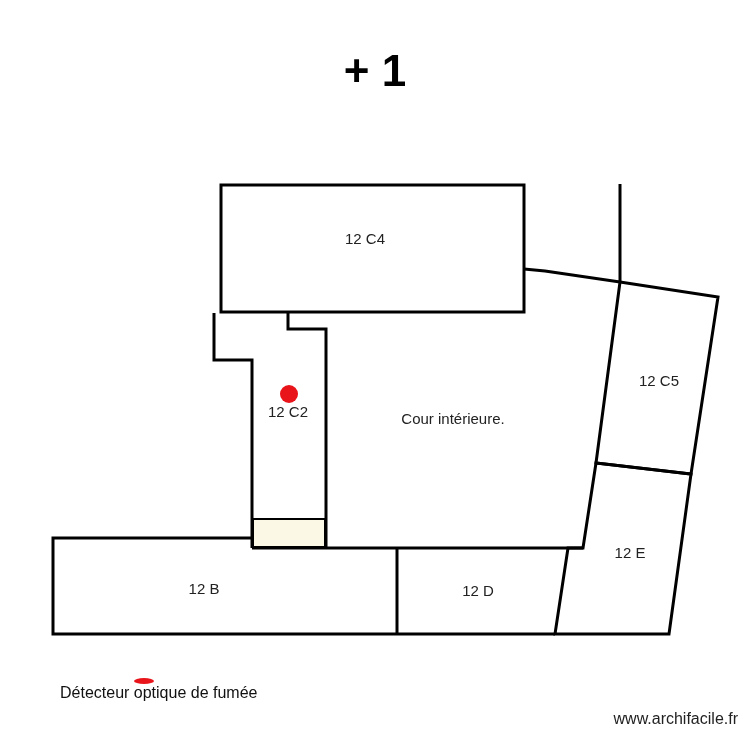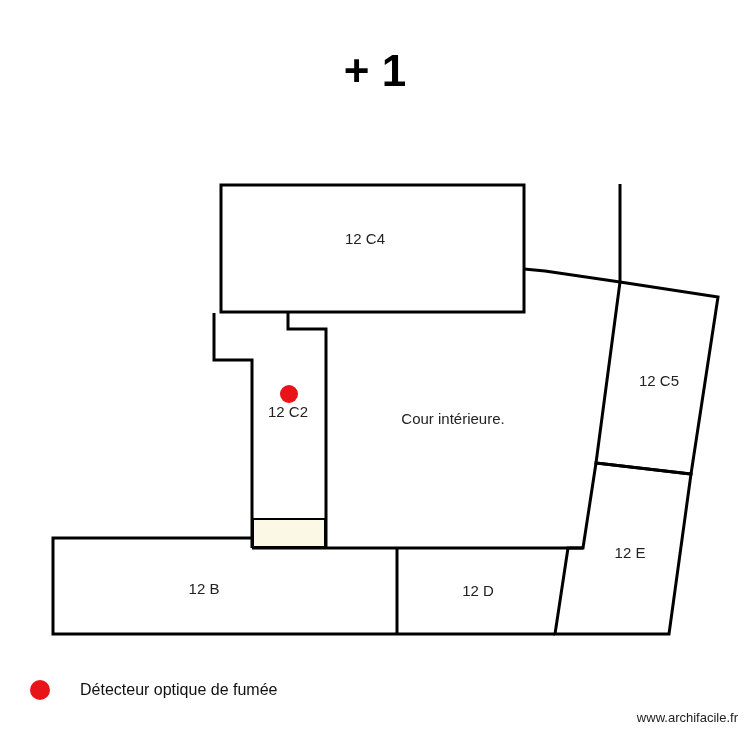--- a/index.html
+++ b/index.html
@@ -1,23 +1,23 @@
 <!DOCTYPE html>
 <html><head>
 <meta charset="utf-8">
 <style>
   html,body{margin:0;padding:0;background:#fff;}
   body{width:750px;height:750px;position:relative;overflow:hidden;font-family:"Liberation Sans",sans-serif;}
   .title{position:absolute;left:0;top:46px;width:750px;text-align:center;font-size:44px;font-weight:bold;color:#000;}
   svg{position:absolute;left:0;top:0;}
   .lbl{font-family:"Liberation Sans",sans-serif;font-size:15px;fill:#222;}
-  .legend{position:absolute;left:30px;top:678px;height:24px;display:flex;align-items:center;}
+  .legend{position:absolute;left:30px;top:678px;height:24px;display:flex;align-items:center;flex-direction:column;}
   .legend .dot{width:20px;height:20px;border-radius:50%;background:#e8141a;}
   .legend .txt{margin-left:30px;font-size:16px;color:#111;}
-  .wm{position:absolute;right:12px;top:710px;font-size:13px;color:#222;}
+  .wm{position:absolute;right:12px;top:710px;font-size:16px;color:#222;}
 </style>
 </head>
 <body>
 
 <div class="title">+ 1</div>
 
 <svg width="750" height="750">
   <g fill="none" stroke="#000" stroke-width="3" stroke-linejoin="miter">
     <rect x="221" y="185" width="303" height="127"></rect>
     <polyline points="524,269 545,271 620,282"></polyline>

